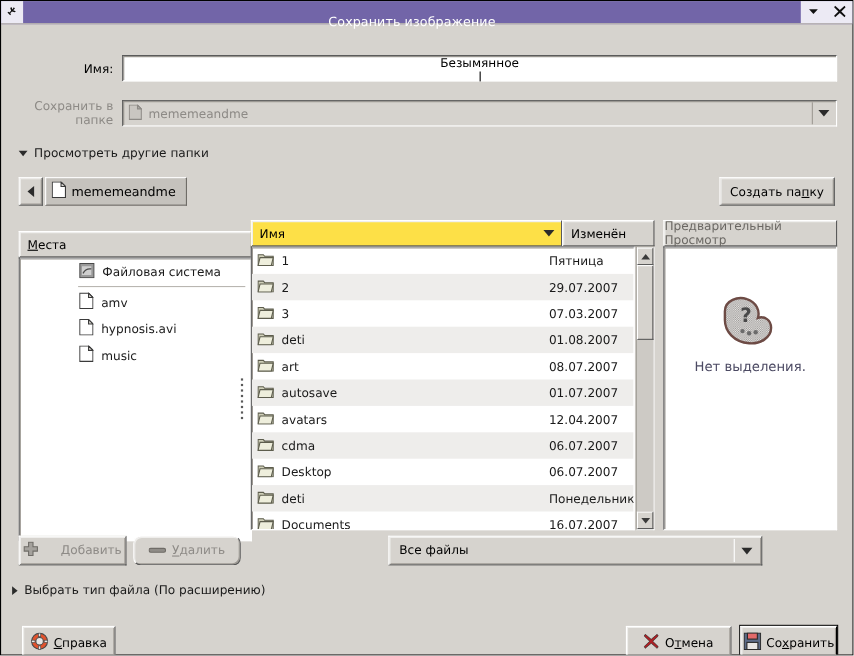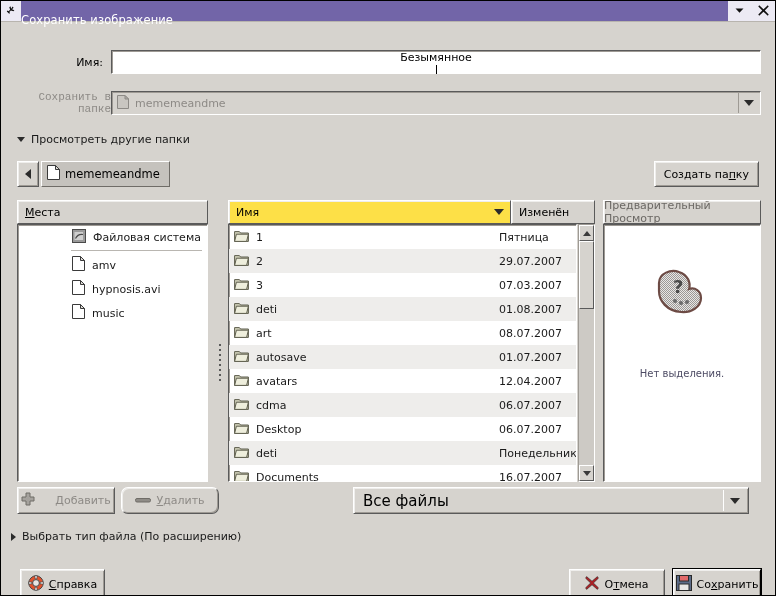--- a/index.html
+++ b/index.html
@@ -31,21 +31,21 @@
     border-bottom: 1px solid #b8b4ae;
   }
   .tb-left {
     width: 20px; height: 20px;
     background: #eceaf4;
     display: flex; align-items: center; justify-content: center;
     flex: none;
   }
   .tb-title {
     flex: 1;
-    text-align: left;
+    text-align: center;
     color: #ffffff;
     font-size: 11.5px;
     font-weight: normal;
     letter-spacing: 0.1px;
     padding-right: 0px;
     margin-top: 17px;
   }
   .tb-right {
     width: 47px; height: 20px;
     background: #eceaf4;
@@ -120,22 +120,22 @@
     vertical-align: middle;
     position: relative; top: 1px;
   }
 
   .row-folder {
     position: absolute; left: 0; top: 68px;
     width: 776px; height: 26px;
     display: flex; align-items: center;
   }
   .lbl-folder {
-    width: 110px; text-align: right; padding-right: 0;
-    font-size: 11px; color: #8d8a86; box-sizing: border-box; font-family: Liberation Mono, monospace;
+    width: 110px; text-align: right; padding-right: 8px;
+    font-size: 11px; color: #8d8a86; box-sizing: border-box;
   }
   .combo-folder {
     width: 650px; height: 24px;
     display: flex; align-items: center;
     background: #d6d3ce;
     border: 1px solid;
     border-color: #5a5a5a #ffffff #ffffff #5a5a5a;
     box-shadow: inset 1px 1px 0 #9e9a94;
     box-sizing: border-box;
     padding-left: 5px;
@@ -203,22 +203,22 @@
     color: #000;
   }
   .btn-newfolder {
     position: absolute; right: 16px; top: 139px;
     height: 26px; padding: 0 9px;
     font-size: 11px;
   }
 
   
   .pane-places {
-    position: absolute; left: 16px; top: 178px;
-    width: 191px; height: 282px;
+    position: absolute; left: 16px; top: 188px;
+    width: 212px; height: 282px;
   }
   .pane-files {
     position: absolute; left: 227px; top: 178px;
     width: 367px; height: 282px;
   }
   .pane-preview {
     position: absolute; left: 602px; top: 178px;
     width: 158px; height: 282px;
   }
 
@@ -367,39 +367,38 @@
     background: #ffffff;
     border: 1px solid;
     border-color: #5a5a5a #ffffff #ffffff #5a5a5a;
     box-shadow: inset 1px 1px 0 #9e9a94;
     box-sizing: border-box;
     display: flex; flex-direction: column;
     align-items: center;
   }
   .preview-icon { margin-top: 42px; }
   .preview-text {
-    margin-top: 42px;
-    font-size: 10px;
+    font-size: 12px;
     color: #4c4a63;
   }
 
   
   .btn-add  { position: absolute; left: 16px;  top: 465px; width: 98px; height: 27px; gap: 20px; }
   .btn-del  { position: absolute; left: 120px; top: 465px; width: 98px; height: 27px; border-radius: 7px; }
   .combo-filter {
     position: absolute; left: 352px; top: 465px;
-    width: 396px; height: 27px;
+    width: 340px; height: 27px;
     background: #d6d3ce;
     border: 1px solid;
     border-color: #ffffff #5a5a5a #5a5a5a #ffffff;
     box-shadow: inset 1px 1px 0 #efeeec, inset -1px -1px 0 #9e9a94;
     box-sizing: border-box;
     display: flex; align-items: center;
     padding-left: 9px;
-    font-size: 15px;
+    font-size: 11px;
     position: absolute;
   }
   .combo-filter .ca {
     position: absolute; right: 2px; top: 2px; bottom: 2px;
     width: 22px; display: flex; align-items: center; justify-content: center;
     border-left: 1px solid #ffffff;
   }
   .exp-filetype { left: 10px; top: 508px; }
 
   .btn-help {

